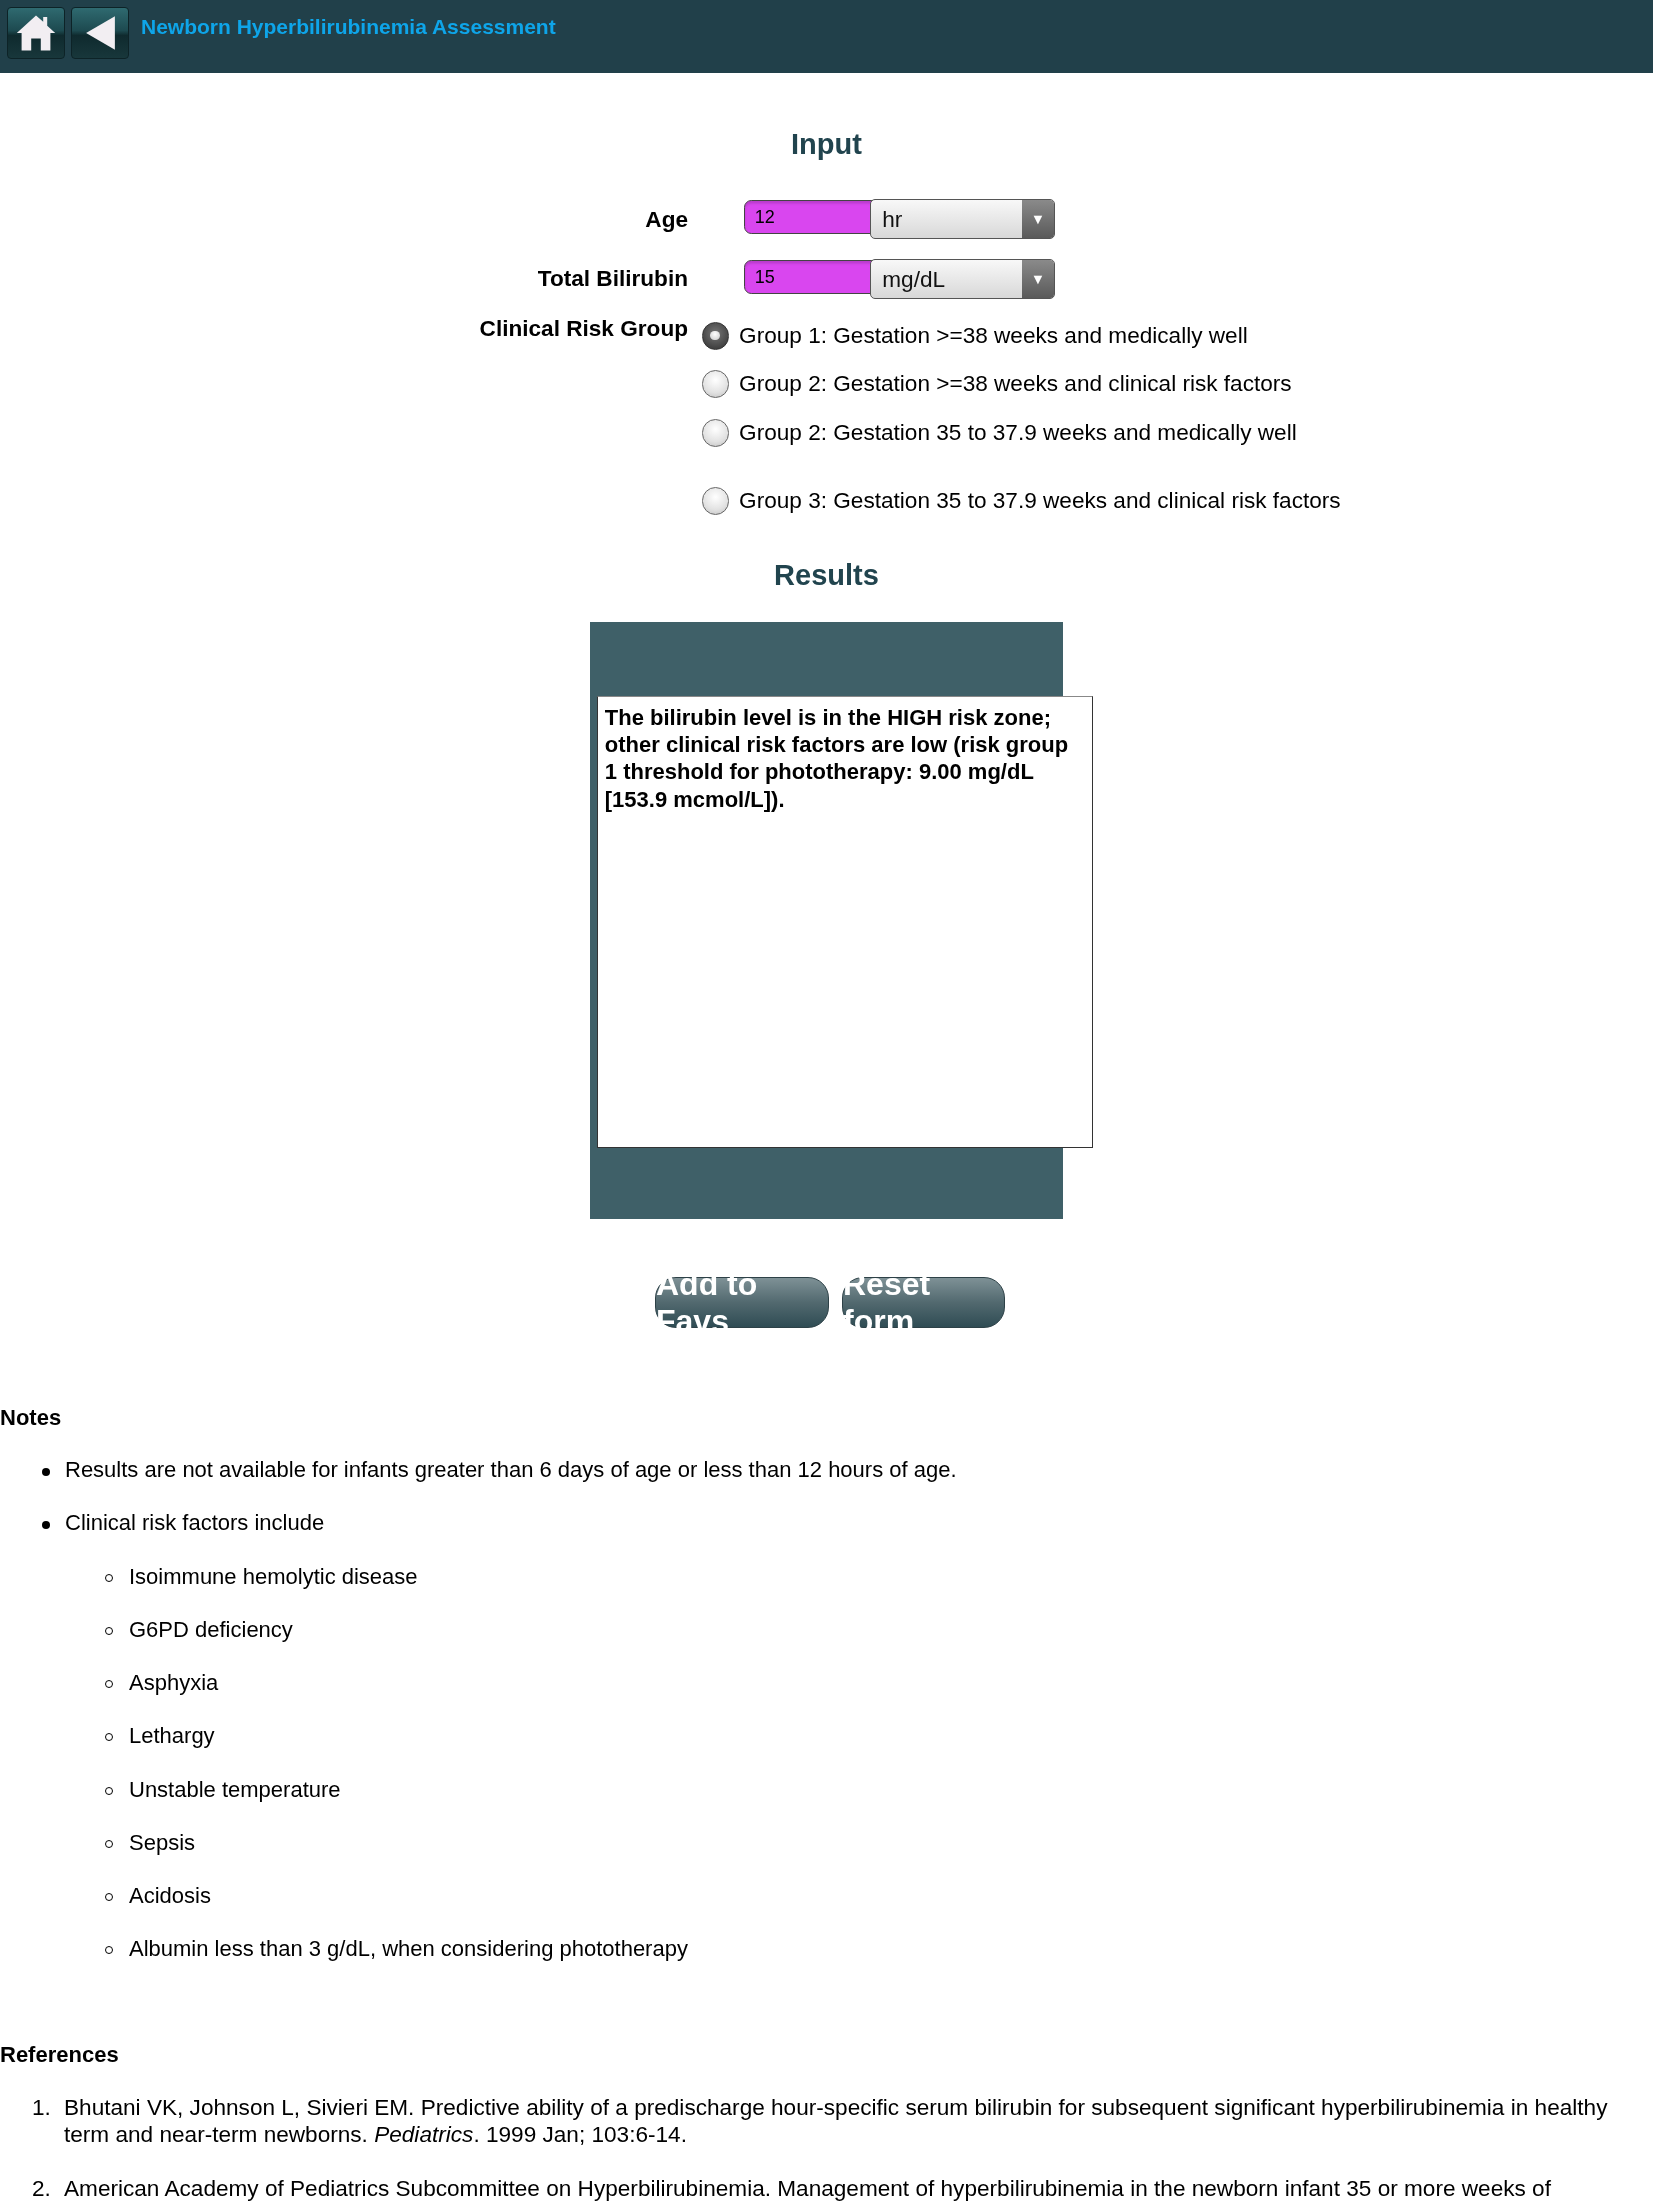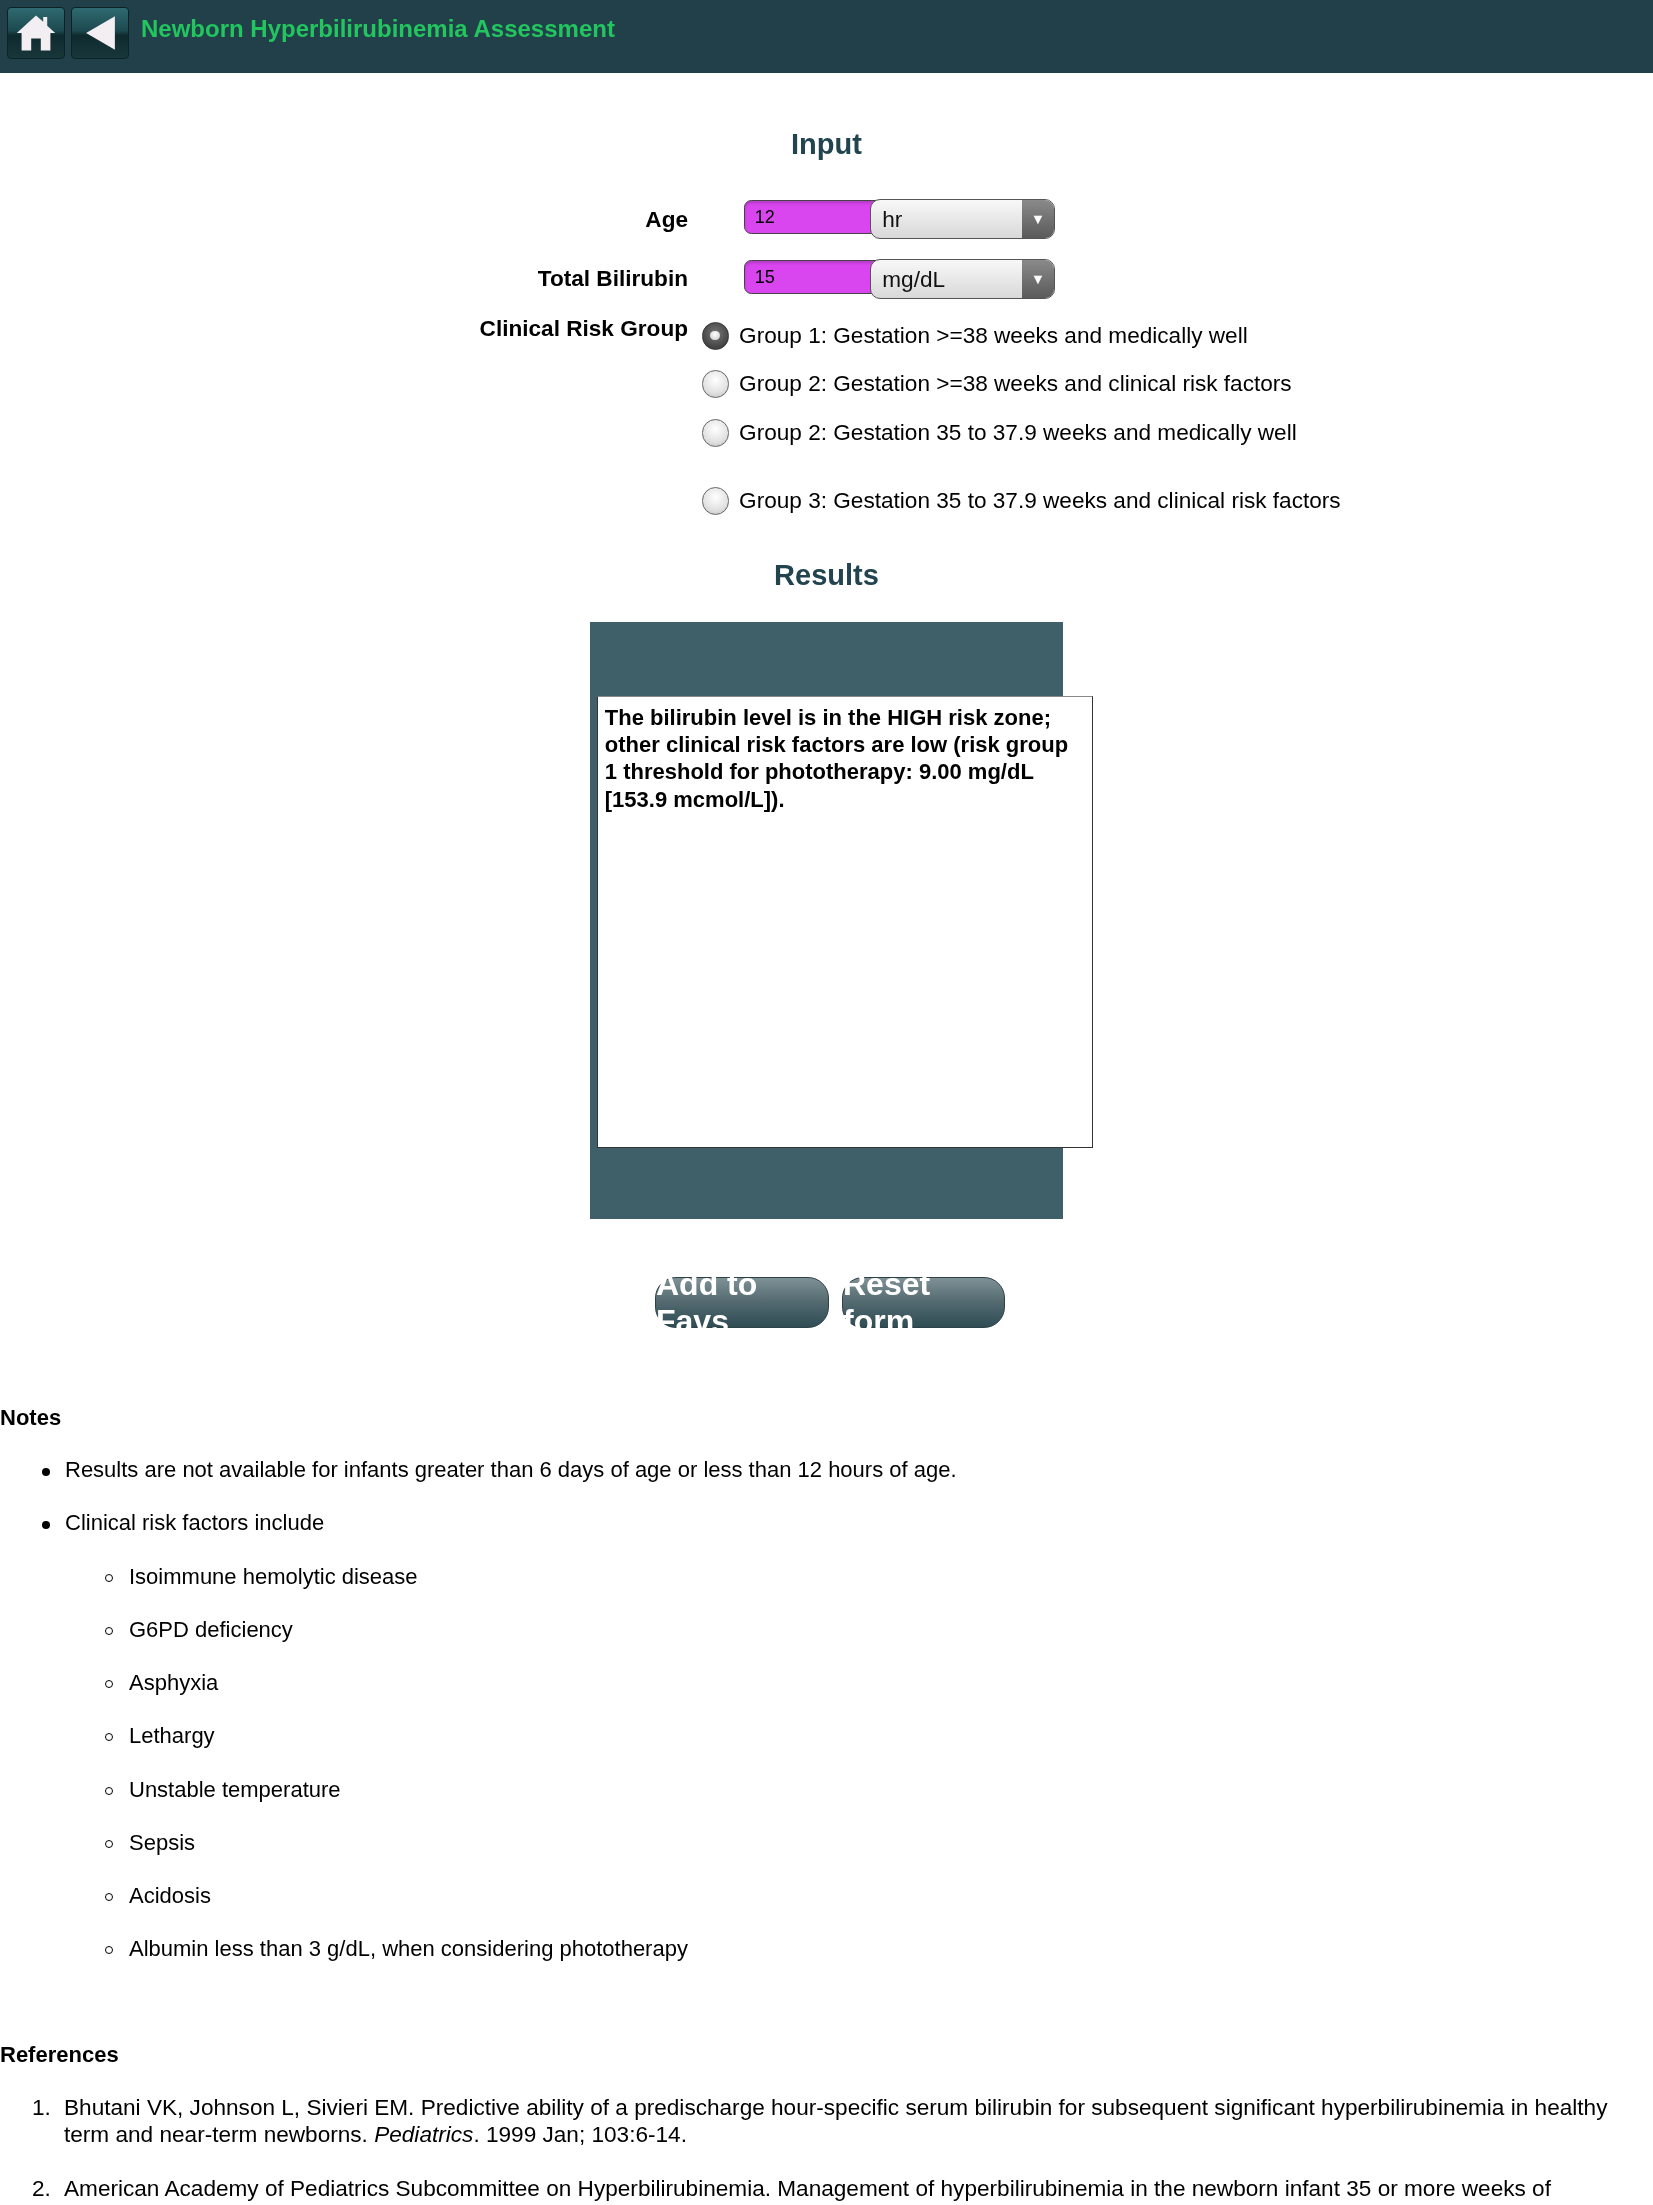--- a/index.html
+++ b/index.html
@@ -5,28 +5,28 @@
   * { box-sizing: border-box; margin: 0; padding: 0; }
   html, body { width: 1653px; height: 2205px; overflow: hidden; background: #ffffff; }
   body { font-family: "Liberation Sans", sans-serif; color: #000; position: relative; }
 
   .header { position: absolute; left: 0; top: 0; width: 1653px; height: 73px; background: #21404a; }
   .hdr-btn { position: absolute; top: 7.3px; width: 58px; height: 52px; border-radius: 4px;
     background: linear-gradient(#2f6a70 0%, #1d4a50 45%, #0f2a2e 55%, #18373b 100%);
     border: 1.6px solid #0d2327; display: flex; align-items: center; justify-content: center; }
   .hdr-btn.home { left: 6.5px; }
   .hdr-btn.back { left: 71px; }
-  .hdr-title { position: absolute; left: 141px; top: 14.5px; font-size: 24px; font-weight: bold; color: #22c55e; white-space: nowrap; }
+  .hdr-title { position: absolute; left: 141px; top: 14.5px; font-size: 21px; font-weight: bold; color: #0ea5e9; white-space: nowrap; }
 
   .section-title { position: absolute; width: 1653px; text-align: center; font-size: 29px; font-weight: bold; color: #21444e; }
 
   .row-label { position: absolute; right: 965px; font-size: 22.6px; font-weight: bold; text-align: right; white-space: nowrap; }
   .text-input { position: absolute; left: 744px; width: 144px; height: 34px; border: 1.6px solid #444; border-radius: 7.3px;
     background: #d946ef; box-shadow: inset 0 2.4px 2.4px rgba(0,0,0,0.15); font-size: 18px; padding: 4.8px 9.7px; font-family: "Liberation Sans", sans-serif; }
-  .select { position: absolute; left: 870px; width: 185px; height: 40px; border: 1.6px solid #555; border-radius: 10px;
+  .select { position: absolute; left: 870px; width: 185px; height: 40px; border: 1.6px solid #555; border-radius: 5px;
     background: linear-gradient(#f8f8f8, #d8d8d8); overflow: hidden; }
   .select .sel-val { position: absolute; left: 11.3px; top: 7.3px; font-size: 22.6px; color: #111; }
   .select .sel-arrow { position: absolute; right: 0; top: 0; width: 32px; height: 100%;
     background: linear-gradient(#8a8a8a, #5a5a5a); display: flex; align-items: center; justify-content: center; color: #fff; font-size: 14.5px; }
 
   .radio-row { position: absolute; left: 702px; height: 32px; display: flex; align-items: center; }
   .radio { width: 27.4px; height: 27.4px; border-radius: 50%; border: 1.6px solid #666;
     background: radial-gradient(circle at 50% 35%, #ffffff 0%, #e2e2e2 60%, #bdbdbd 100%); position: relative; flex: 0 0 auto; }
   .radio.checked { background: radial-gradient(circle at 50% 40%, #777 0%, #444 70%, #333 100%); border-color: #333; }
   .radio.checked::after { content: ""; position: absolute; left: 7.3px; top: 7.3px; width: 9.7px; height: 9.7px; border-radius: 50%;

